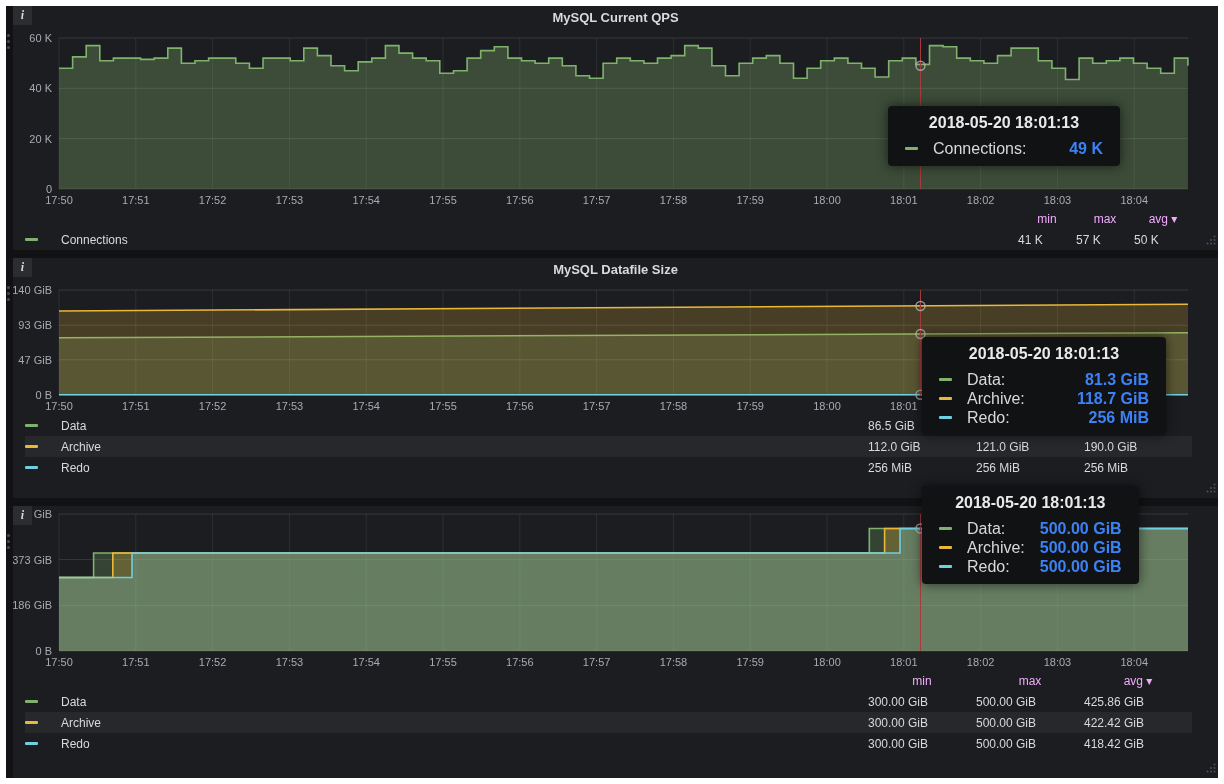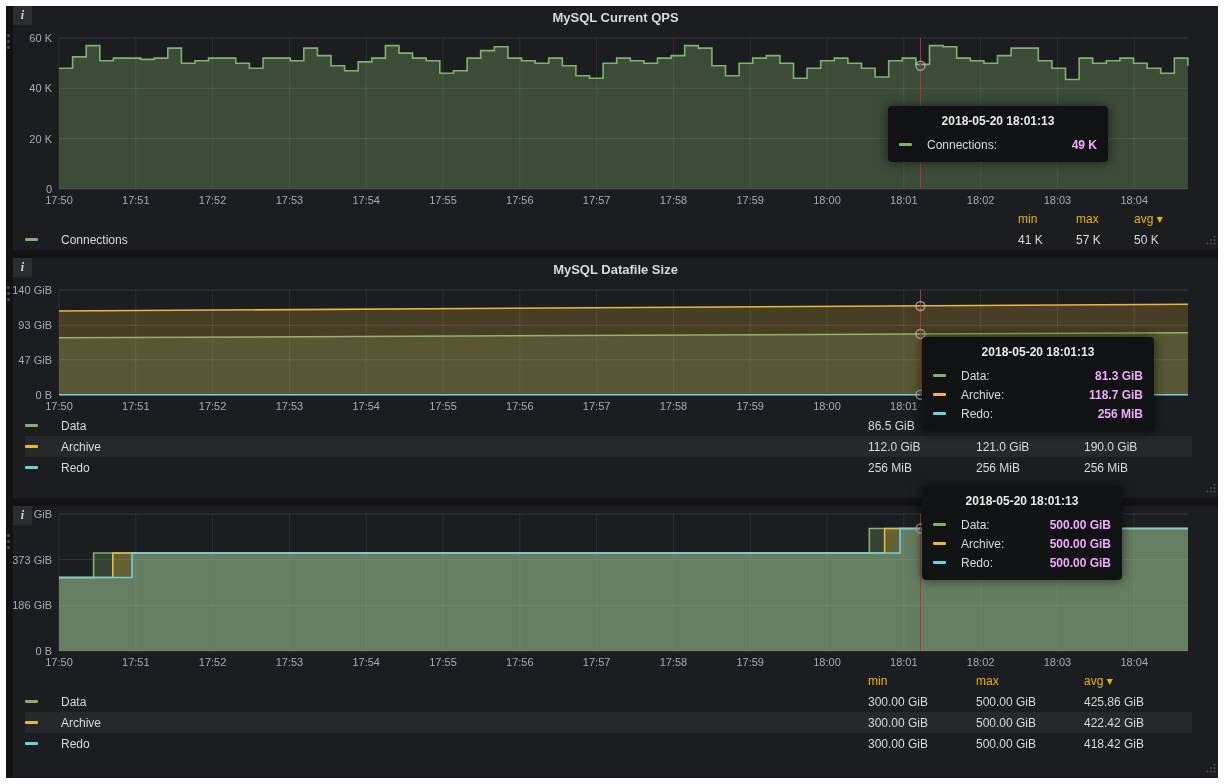--- a/index.html
+++ b/index.html
@@ -26,39 +26,39 @@
     color:#d8d9da;font-family:"Liberation Serif",serif;font-style:italic;
     font-weight:bold;font-size:12px;text-align:center;line-height:18px;z-index:3;
   }
   .chart-host{width:100%;}
   #chart0{height:179px;}
   #chart1{height:133px;}
   #chart2{height:165px;}
   .legend{padding:0 26px 0 12px;font-size:12px;color:#d8d9da;}
   .lg-head{height:20px;display:flex;align-items:center;}
   .lg-spacer{flex:1;}
-  .lg-h{color:#eab308;text-align:left;cursor:pointer;}
+  .lg-h{color:#f0abfc;text-align:center;cursor:pointer;}
   .lg-row{display:flex;align-items:center;height:21px;}
   .lg-row.stripe{background:rgba(255,255,255,0.05);}
   .lg-name{display:flex;align-items:center;gap:23px;flex:1;cursor:pointer;}
   .dash{width:13px;height:3px;border-radius:1px;display:inline-block;}
   .lg-val{text-align:left;}
   .cols-wide .lg-val,.cols-wide .lg-h{width:108px;}
   .cols-narrow .lg-val,.cols-narrow .lg-h{width:58px;}
   .drag-dots{position:absolute;left:-6px;top:28px;display:flex;flex-direction:column;gap:3px;cursor:grab;}
   .drag-dots i{width:3px;height:3px;border-radius:50%;background:#4a4b50;}
   .resize-handle{position:absolute;right:2px;bottom:1px;opacity:.65;cursor:nwse-resize;}
   .tooltip{
-    position:absolute;background:#111213;border-radius:4px;padding:8px 11px;
-    box-shadow:0 0 12px rgba(0,0,0,.6);font-size:12px;color:#d8d9da;z-index:10;
+    position:absolute;background:#111213;border-radius:4px;padding:8px 17px;
+    box-shadow:0 0 12px rgba(0,0,0,.6);font-size:16px;color:#d8d9da;z-index:10;
   }
   .tt-time{font-weight:bold;color:#e9e9e9;text-align:center;margin-bottom:7px;}
   .tt-row{display:flex;align-items:center;gap:15px;height:19px;}
   .tt-label{color:#d8d9da;}
-  .tt-val{margin-left:auto;font-weight:bold;color:#f0abfc;}
+  .tt-val{margin-left:auto;font-weight:bold;color:#3b82f6;}
   #tooltip0{left:888px;top:106px;min-width:198px;}
   #tooltip1{left:922px;top:337px;min-width:210px;}
   #tooltip2{left:922px;top:486px;min-width:178px;}
   svg text{font-family:"Liberation Sans",sans-serif;font-size:11px;fill:#a7abb0;}
 </style>
 </head>
 <body>
 
 <div id="dashboard">
 

